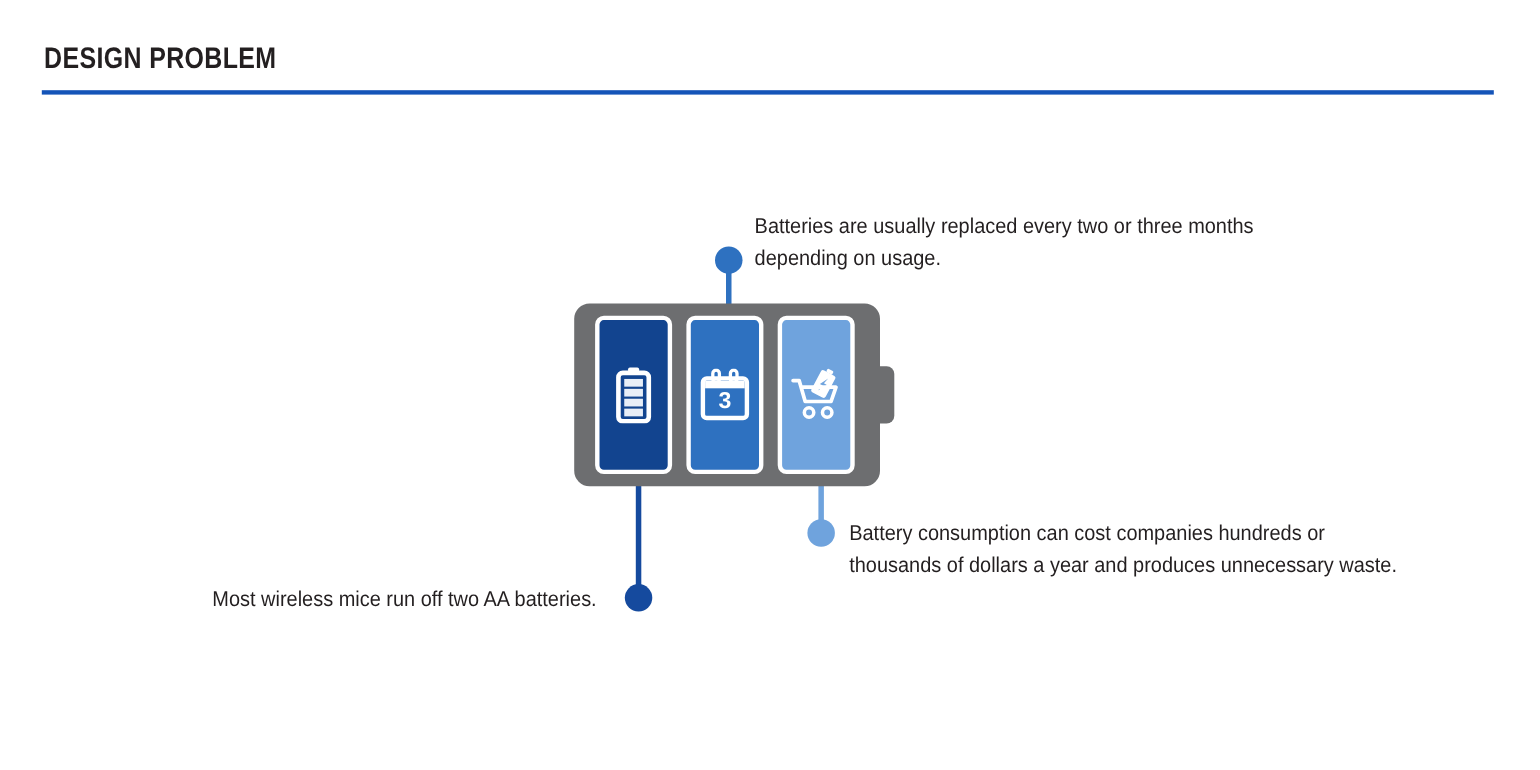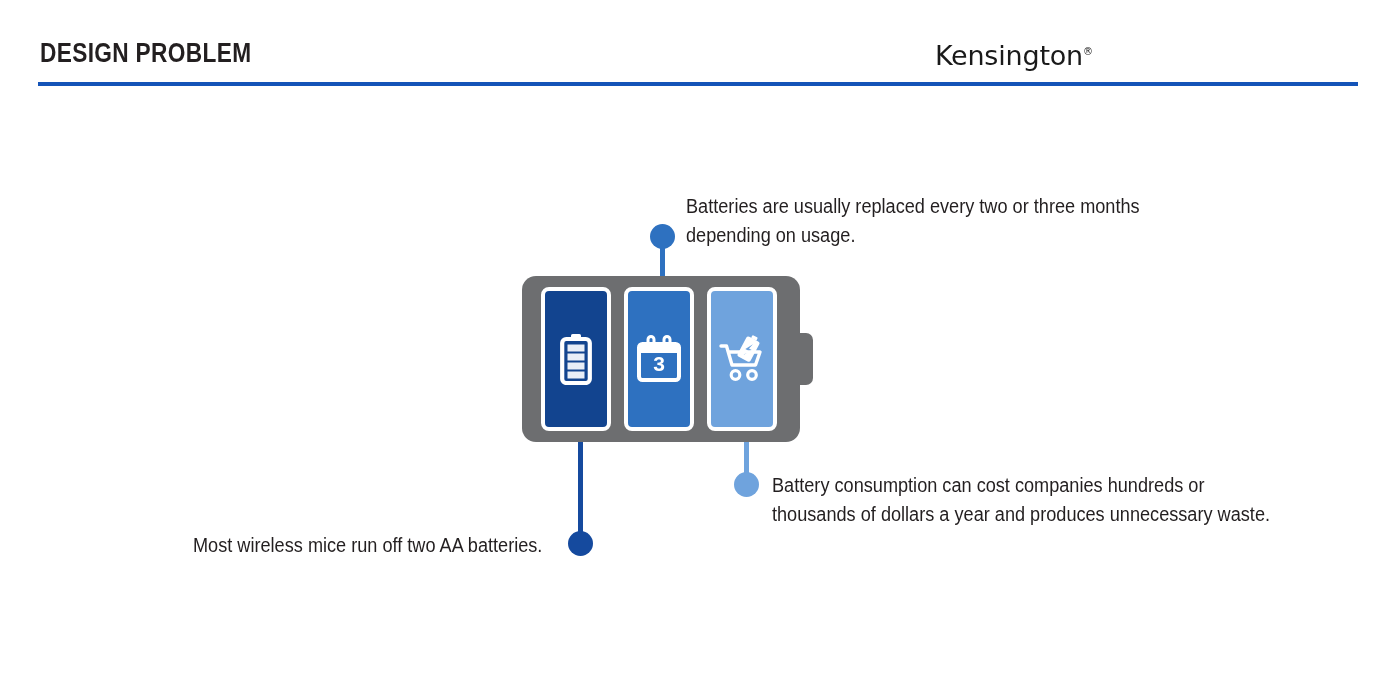--- a/index.html
+++ b/index.html
@@ -198,23 +198,20 @@
   }
   .callout-line { display: block; }
 </style>
 </head>
 <body>
 
 <div id="slide-header">
 
   <div id="page-title">DESIGN PROBLEM</div>
 
-  <div id="brand-logo">
-    <span>Kensington</span><span class="reg">®</span>
-  </div>
 
   <div id="title-rule"></div>
 </div>
 
 <div class="connector-line" id="connector-line-top"></div>
 <div class="connector-dot" id="connector-dot-top"></div>
 
 <div class="connector-line" id="connector-line-bl"></div>
 <div class="connector-dot" id="connector-dot-bl"></div>
 

